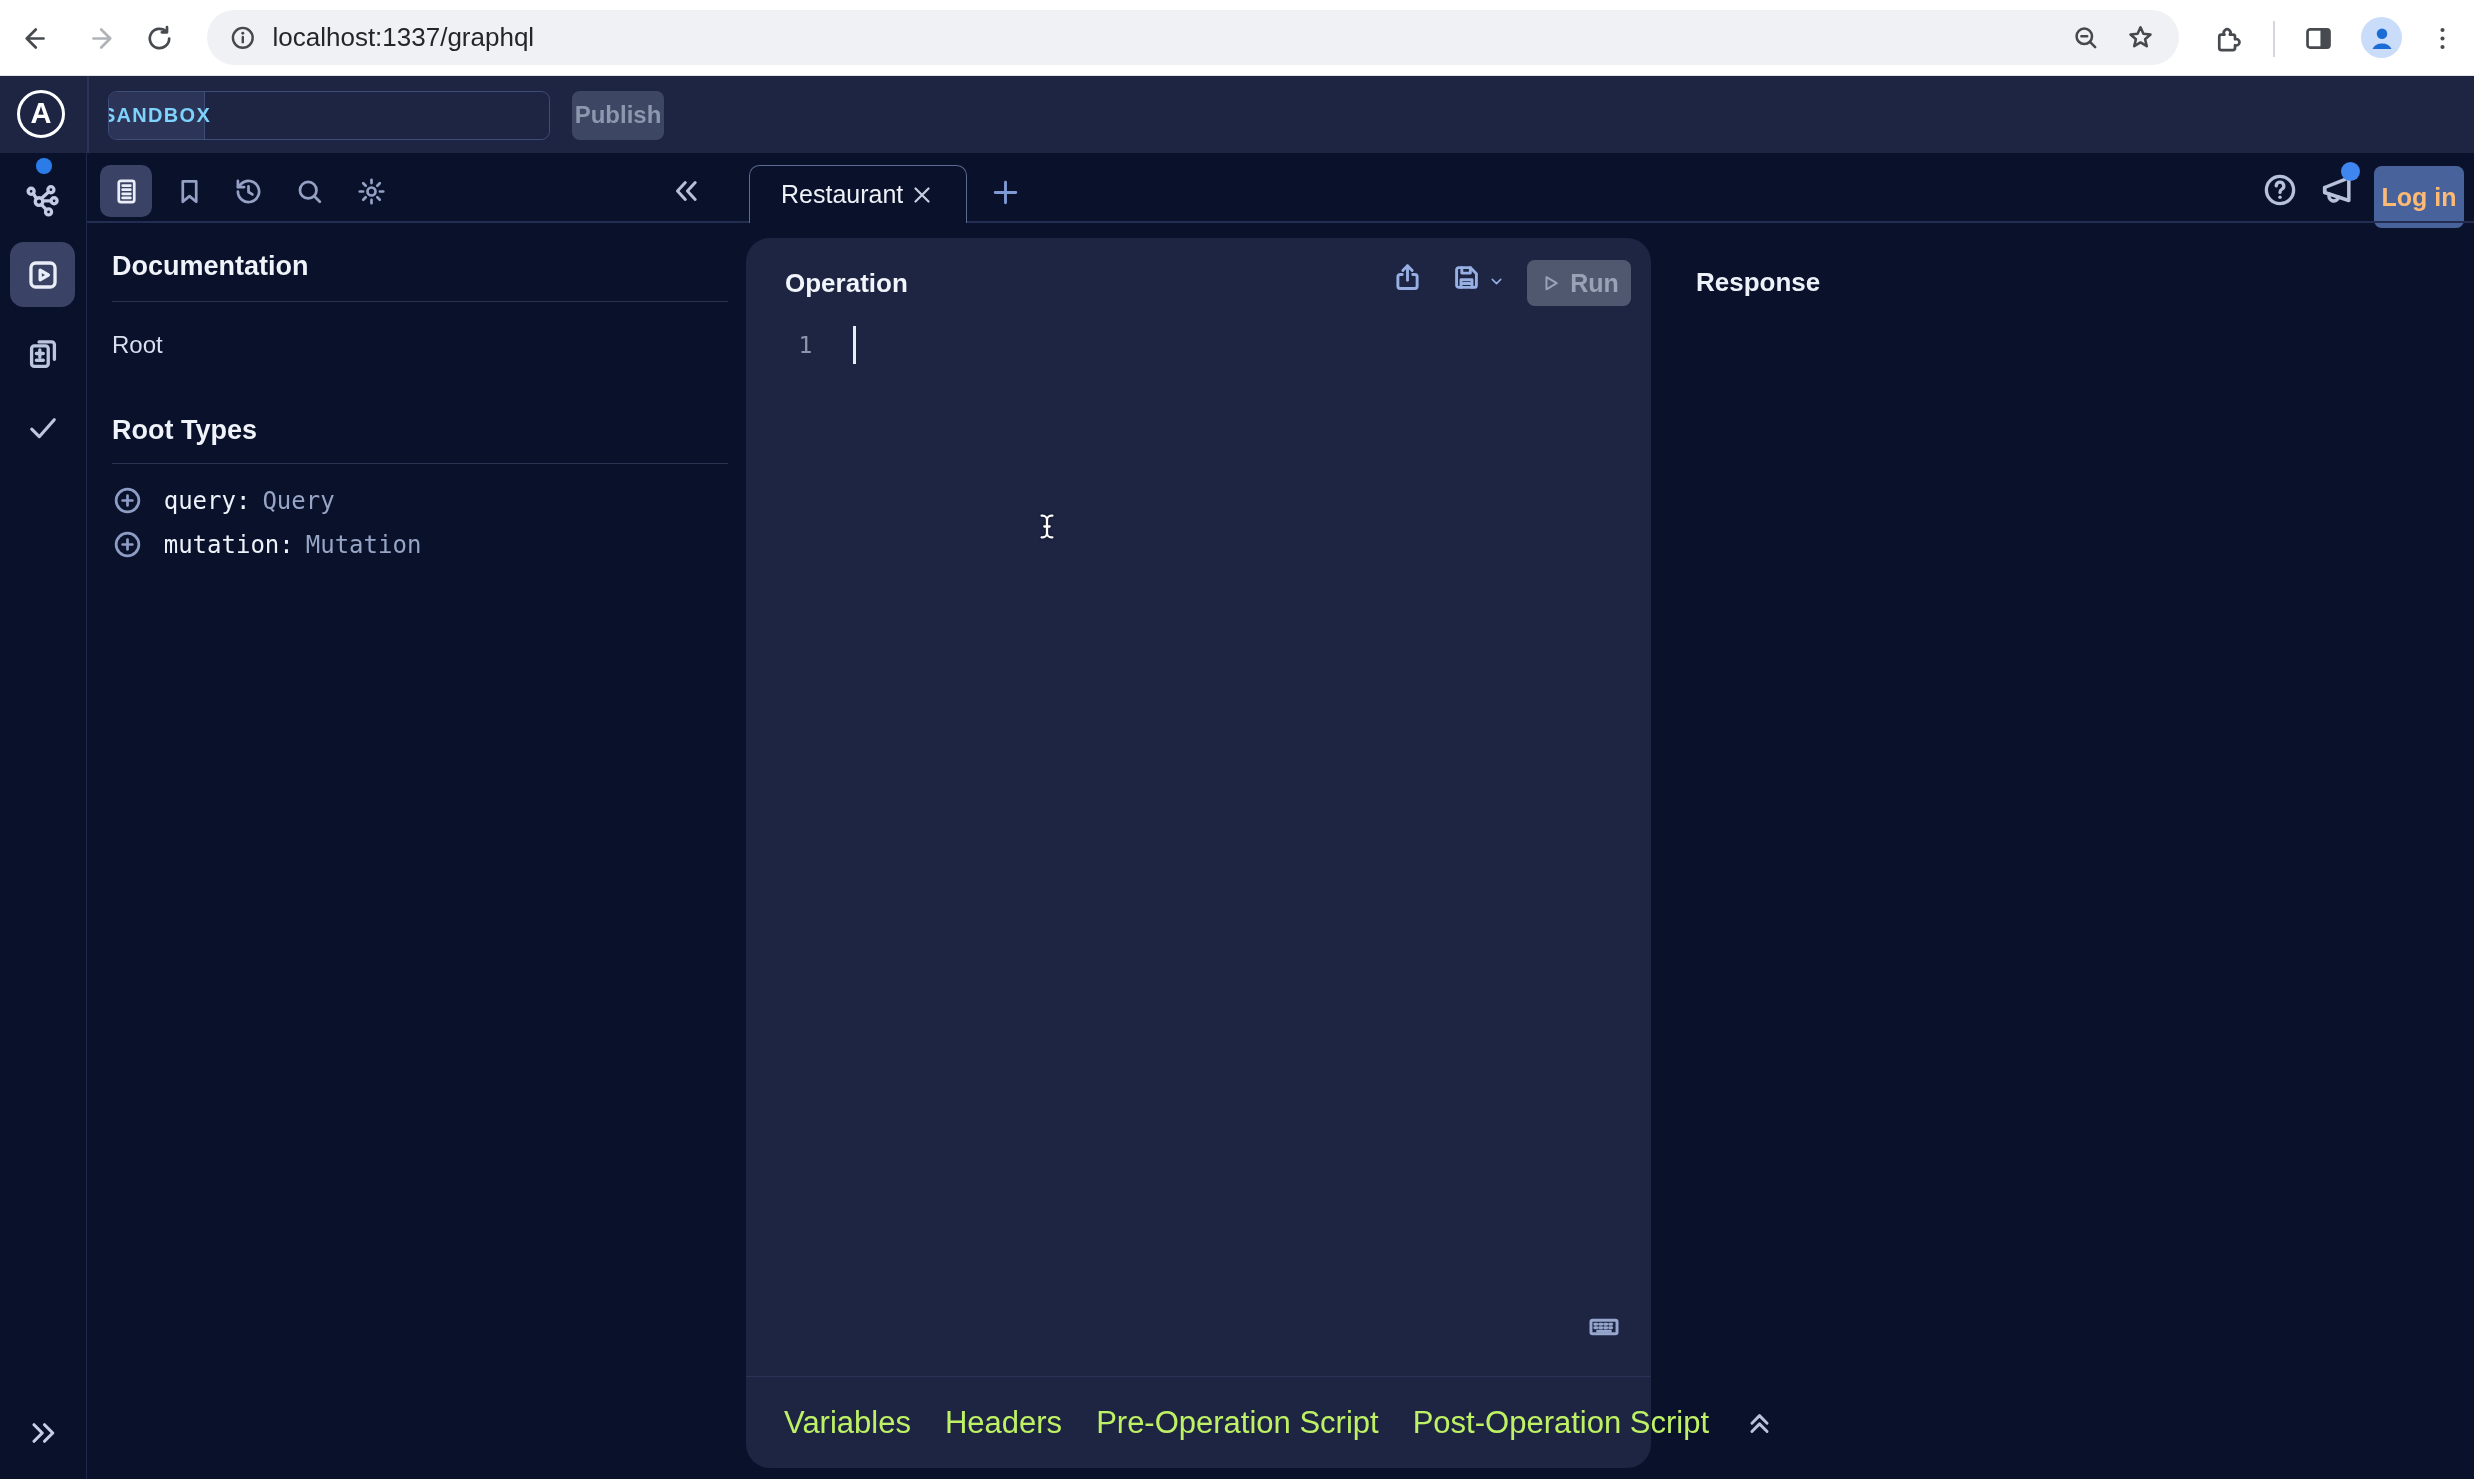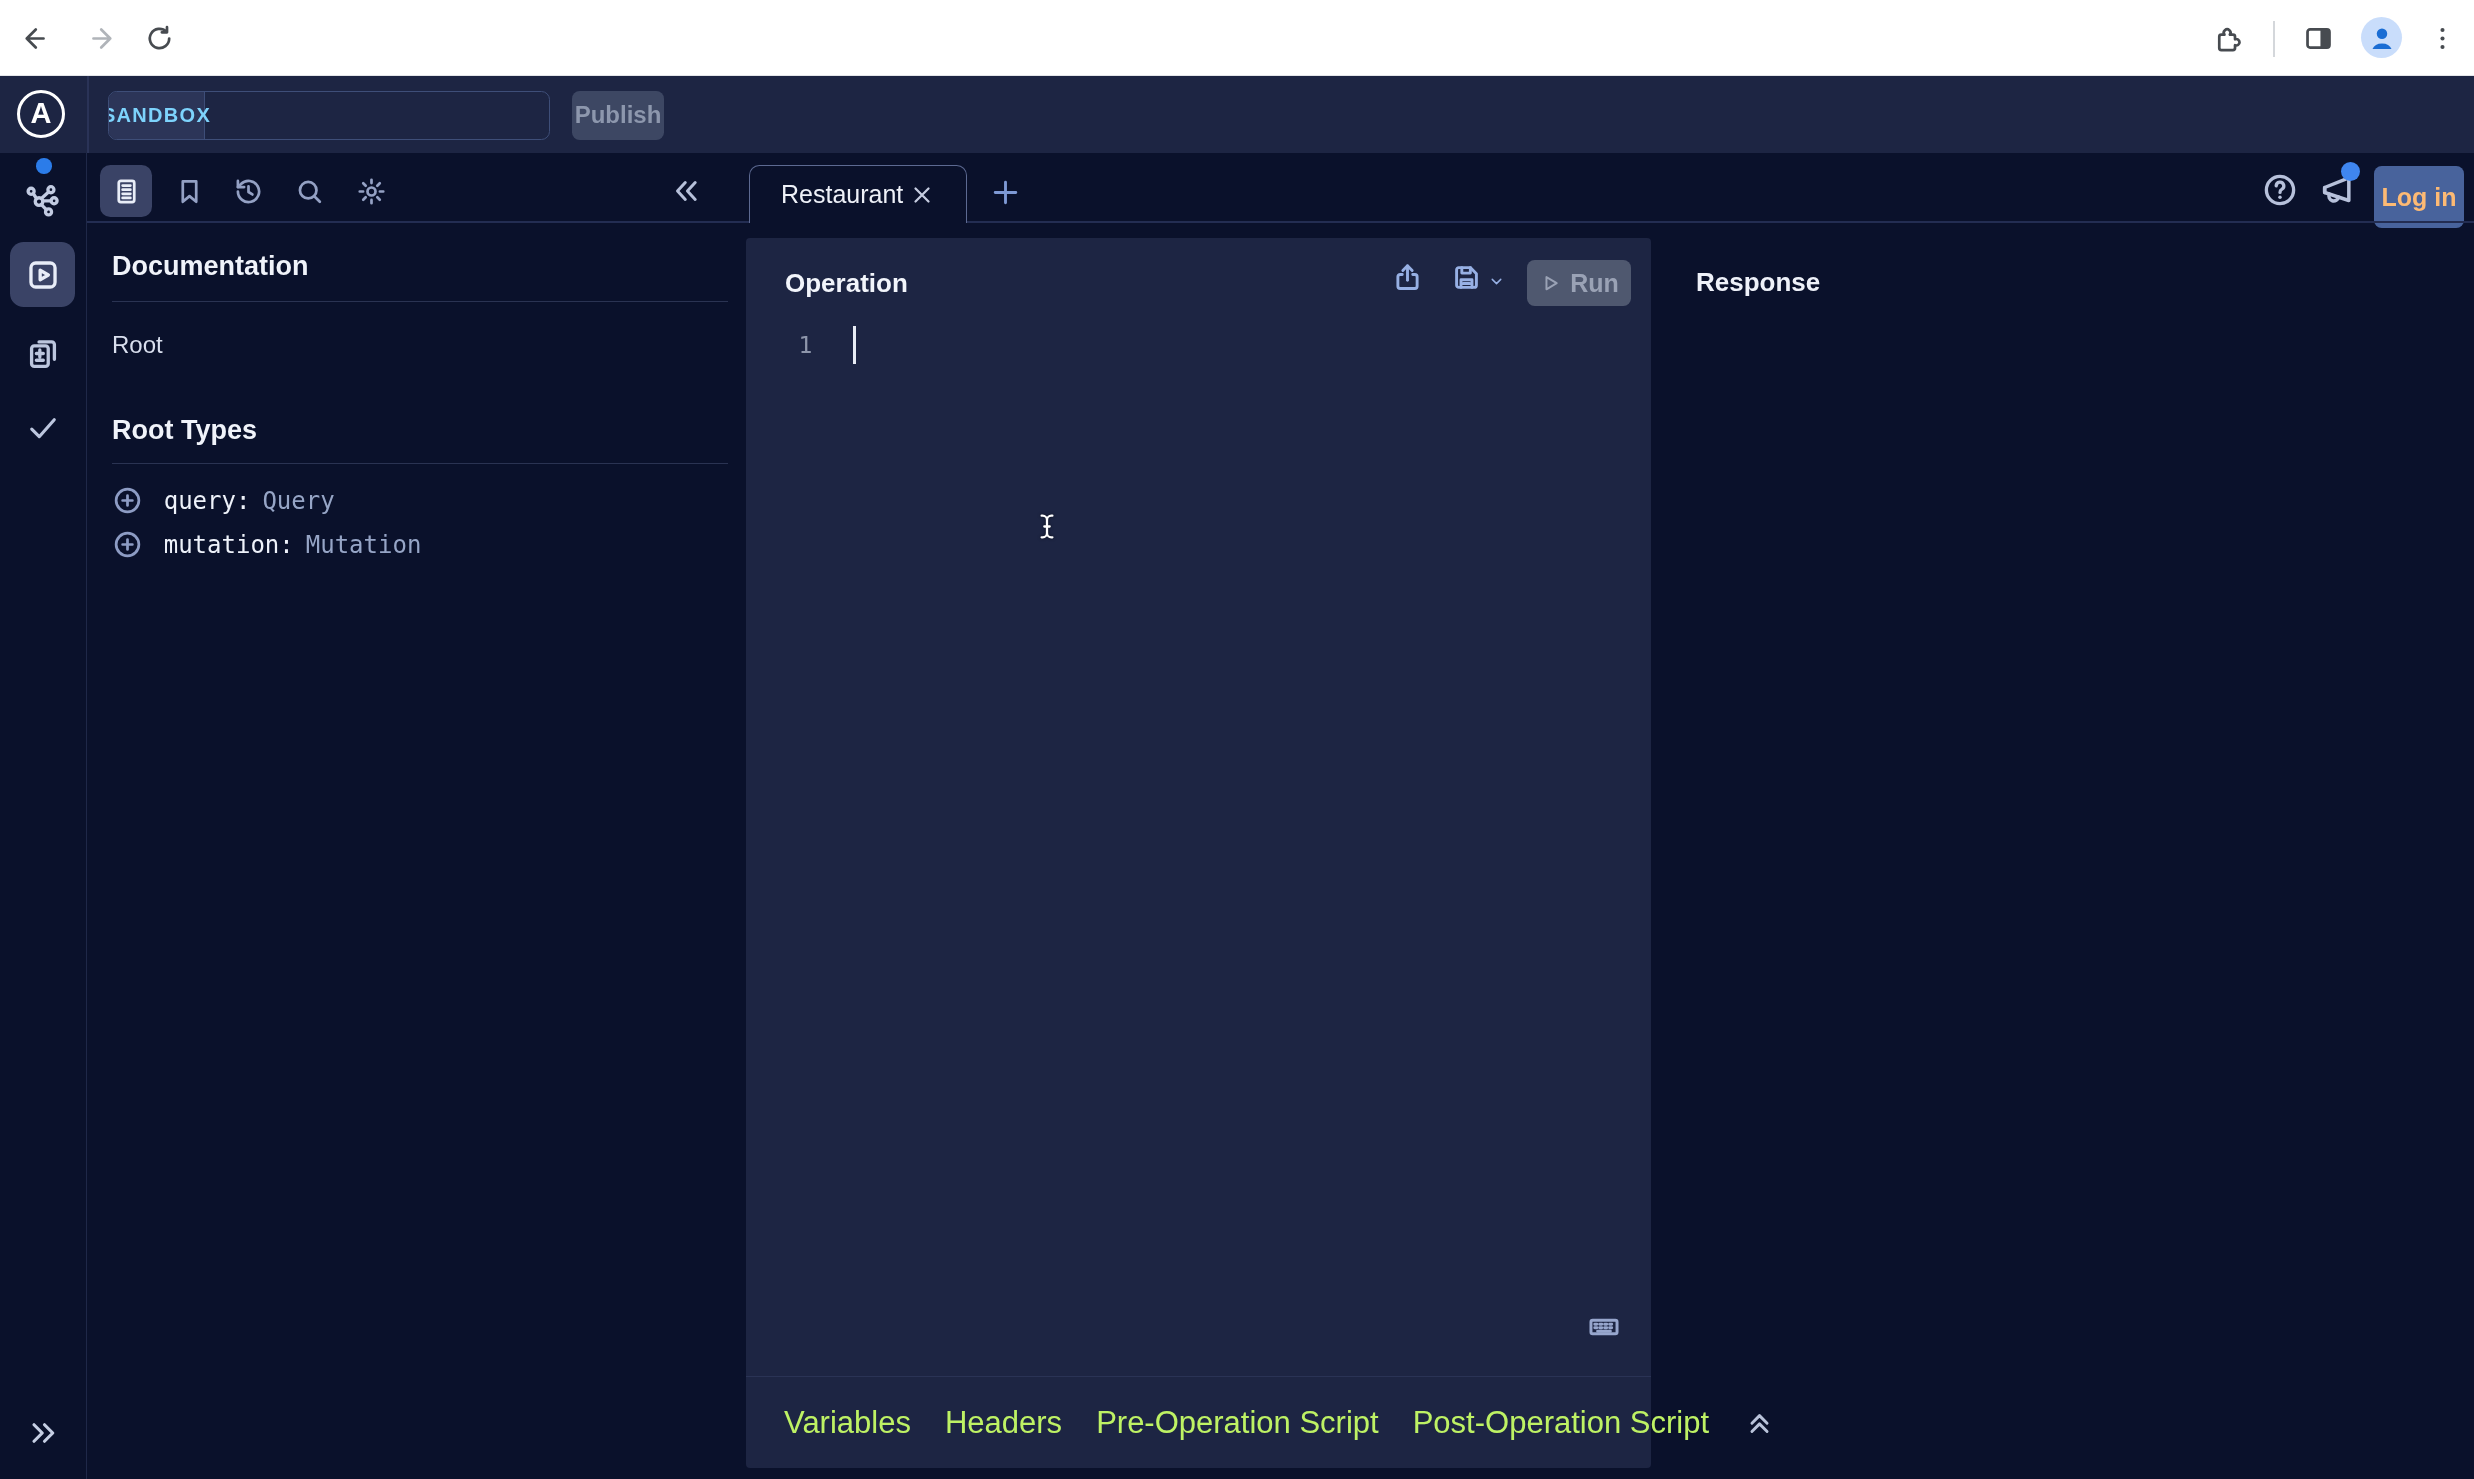--- a/index.html
+++ b/index.html
@@ -78,21 +78,21 @@
   .op-tab { position:absolute; left:749px; top:165px; width:218px; height:58px; z-index:2;
             background:#0a112b; border:1.7px solid #5d6a92; border-bottom:none;
             border-radius:10.3px 10.3px 0 0; display:flex; align-items:center; padding:0 31px; }
   .op-tab-label { flex:1; font-size:25px; color:#eef1f8; }
   .tab-close { width:26px; height:26px; color:#c6cde0; }
   .tab-add { position:absolute; left:989px; top:176px; width:33px; height:33px; color:#7e99d4;
              display:flex; align-items:center; justify-content:center; }
 
   
   .op-panel { position:absolute; left:746px; top:238px; width:905px; height:1230px;
-              background:#1d2543; border-radius:4px; }
+              background:#1d2543; border-radius:24px; }
   .op-title { position:absolute; left:39px; top:30px; font-size:26px; font-weight:700; color:#f2f5fb; }
   .op-icon { position:absolute; width:34px; height:34px; color:#97b0e4;
              display:flex; align-items:center; justify-content:center; }
   .run-btn { position:absolute; left:781px; top:22.4px; width:104px; height:46px; border-radius:7.7px;
              background:#4f586f; color:#9aa2b5; display:flex; align-items:center; justify-content:center; gap:8.6px;
              font-size:25px; font-weight:700; }
   .gutter-num { position:absolute; left:45px; top:94px; width:29px; text-align:center;
                 font-family:"DejaVu Sans Mono", monospace; font-size:23px; color:#8e96ab; }
   .caret { position:absolute; left:107px; top:88px; width:2.6px; height:38px; background:#e8ecf5; }
   .kbd-icon { position:absolute; left:841px; top:1072px; width:34px; height:34px; color:#97a6cd; }
@@ -124,20 +124,35 @@
           <path d="m11 5 7 7-7 7M18 12H5"></path>
         </svg>
     </div>
     <div class="chrome-btn" style="left:133px;">
       <svg class="icon" width="31" height="31" viewBox="0 0 24 24" style="stroke-width:2.3">
           <path d="M19.5 12a7.5 7.5 0 1 1-2.2-5.3"></path>
           <path d="M17.8 3.2v4h-4"></path>
         </svg>
     </div>
 
+    <div class="omnibox">
+      <svg class="icon" style="margin-left:22.4px;" width="27.6" height="27.6" viewBox="0 0 24 24">
+          <circle cx="12" cy="12" r="8.6"></circle>
+          <path d="M12 11.2v4.6"></path>
+          <circle class="fill" cx="12" cy="8" r="1.3"></circle>
+        </svg>
+      <span class="omni-url">localhost:1337/graphql</span>
+      <svg class="icon" style="margin-right:26px; color:#45484d;" width="29" height="29" viewBox="0 0 24 24">
+          <circle cx="11" cy="11" r="6.4"></circle>
+          <path d="M8.6 11h4.8M15.7 15.7 20 20"></path>
+        </svg>
+      <svg class="icon" style="margin-right:24px; color:#45484d;" width="29" height="29" viewBox="0 0 24 24">
+          <path d="m12 3.6 2.4 5.3 5.9.6-4.5 3.9 1.4 5.8L12 16.1l-5.2 3.1 1.4-5.8-4.5-3.9 5.9-.6z"></path>
+        </svg>
+    </div>
 
     <div class="chrome-btn" style="left:2200px;">
       <svg class="icon" width="31" height="31" viewBox="0 0 24 24">
           <path d="M8 9h2.4a2.6 2.6 0 1 1 4.2 0H17a1.6 1.6 0 0 1 1.6 1.6v2a2.5 2.5 0 1 1 0 4.6v2.2A1.6 1.6 0 0 1 17 21H8a1.6 1.6 0 0 1-1.6-1.6v-8.8A1.6 1.6 0 0 1 8 9z"></path>
         </svg>
     </div>
     <div class="divider-v-chrome"></div>
     <div class="chrome-btn" style="left:2292px;">
       <svg class="icon" width="31" height="31" viewBox="0 0 24 24">
           <rect x="3.5" y="5" width="17" height="14" rx="2"></rect>

